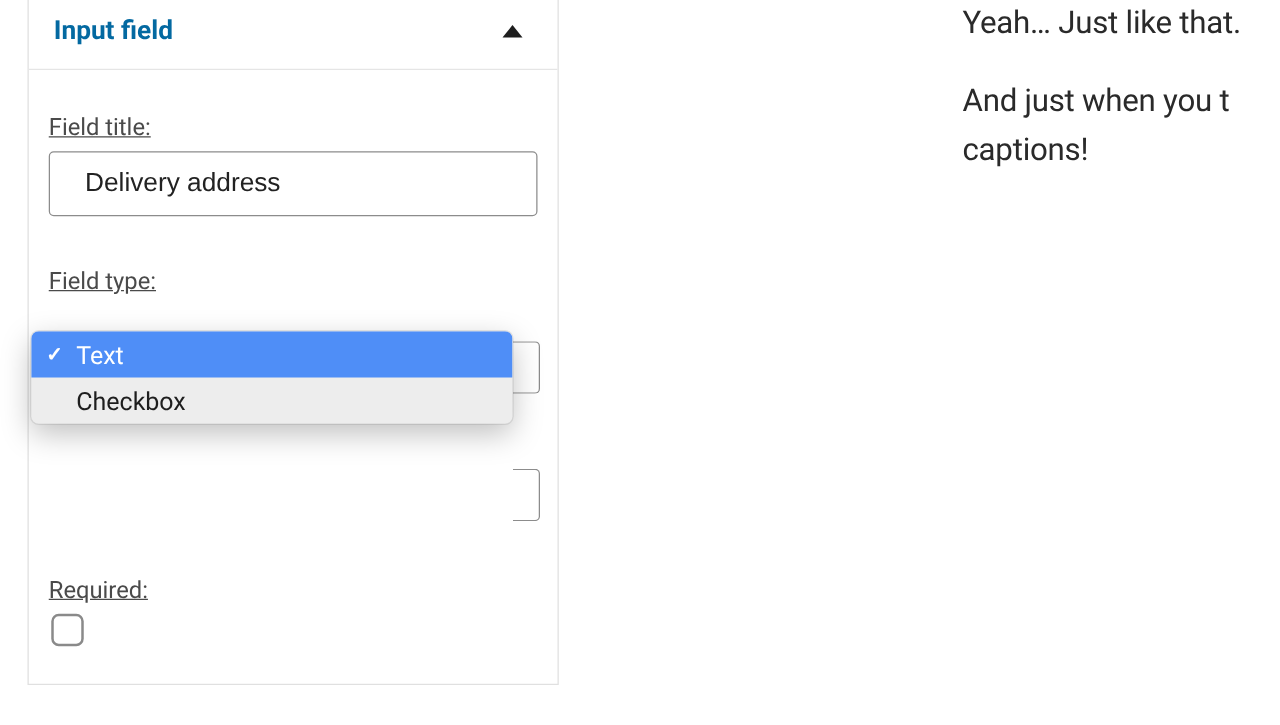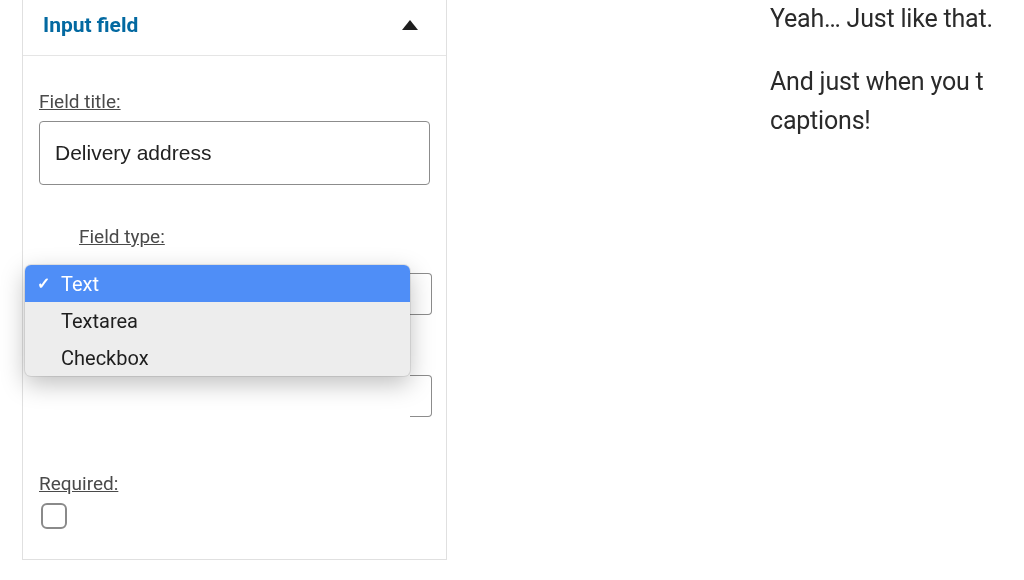--- a/index.html
+++ b/index.html
@@ -49,24 +49,24 @@
     .field-label {
       font-size: 19px;
       color: #4a4a4a;
       margin-bottom: 8px;
       margin-top: 16px;
       text-decoration: underline;
     }
 
     .text-input {
       width: 100%;
-      height: 64px;
+      height: 52px;
       border: 1.5px solid #8c8c8c;
       border-radius: 4px;
-      padding: 0 15px;
+      padding: 0 28px;
       font-size: 21px;
       color: #222;
       background: #fff;
       outline: none;
     }
 
     .dropdown {
       position: absolute;
       left: 25px;
       top: 265px;
@@ -152,42 +152,39 @@
 <div class="panel">
   <div class="panel-header">
     <div class="panel-title">Input field</div>
     <div class="panel-toggle-icon"></div>
   </div>
   <div class="panel-body">
 
     <div class="field-label">Field title:</div>
     <input class="text-input" type="text" value="Delivery address" style="">
 
-    <div class="field-label" style="margin-top:40px;margin-left:40px;">Field type:</div>
+    <div class="field-label" style="margin-top:40px;">Field type:</div>
 
     
     <div style="height:200px;"></div>
 
     <div class="field-label">Required:</div>
     <div class="required-checkbox"></div>
   </div>
 </div>
 
 <div class="hidden-select-edge"></div>
 <div class="hidden-select-edge2"></div>
 
 <div class="dropdown">
   <div class="dropdown-item selected">
     <span class="check-icon">✓</span>
     <span>Text</span>
   </div>
   <div class="dropdown-item">
-    <span>Textarea</span>
-  </div>
-  <div class="dropdown-item">
     <span>Checkbox</span>
   </div>
 </div>
 
 <div class="content-text">
   <p>Yeah… Just like that.</p>
   <p>
     <span>And just when you t</span><br>
     <span>captions!</span>
   </p>

